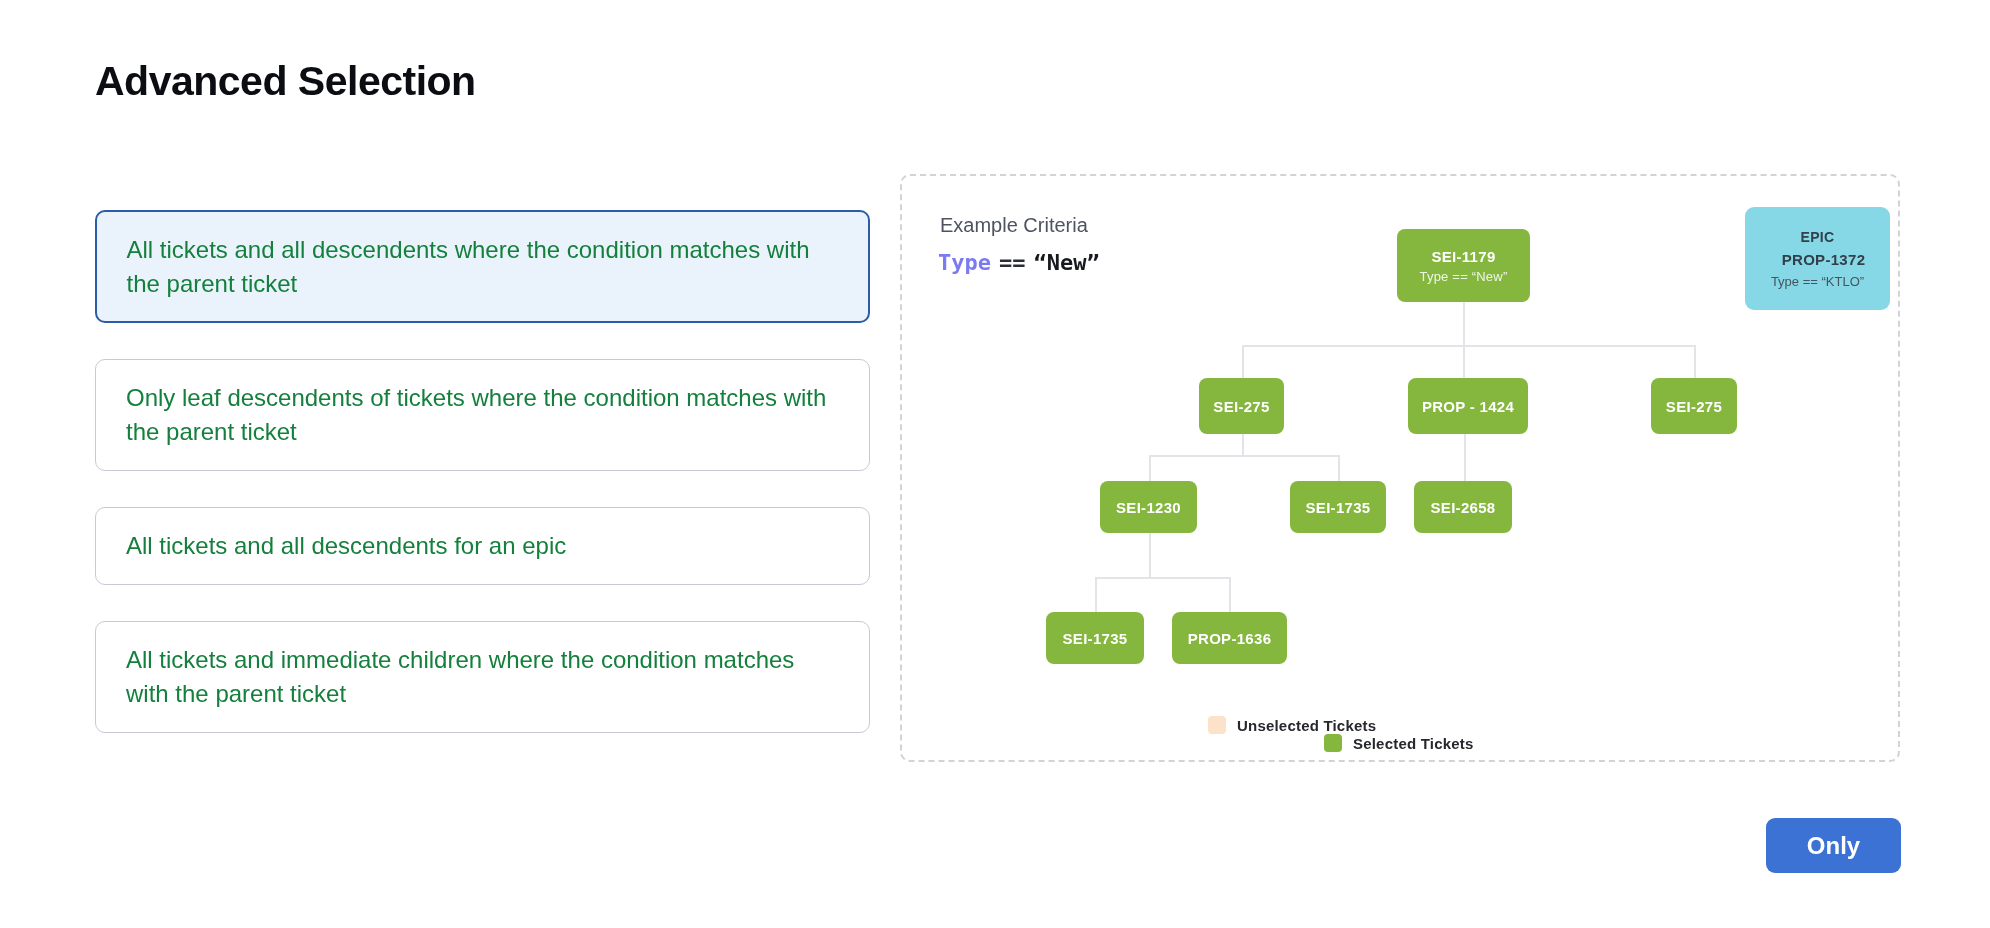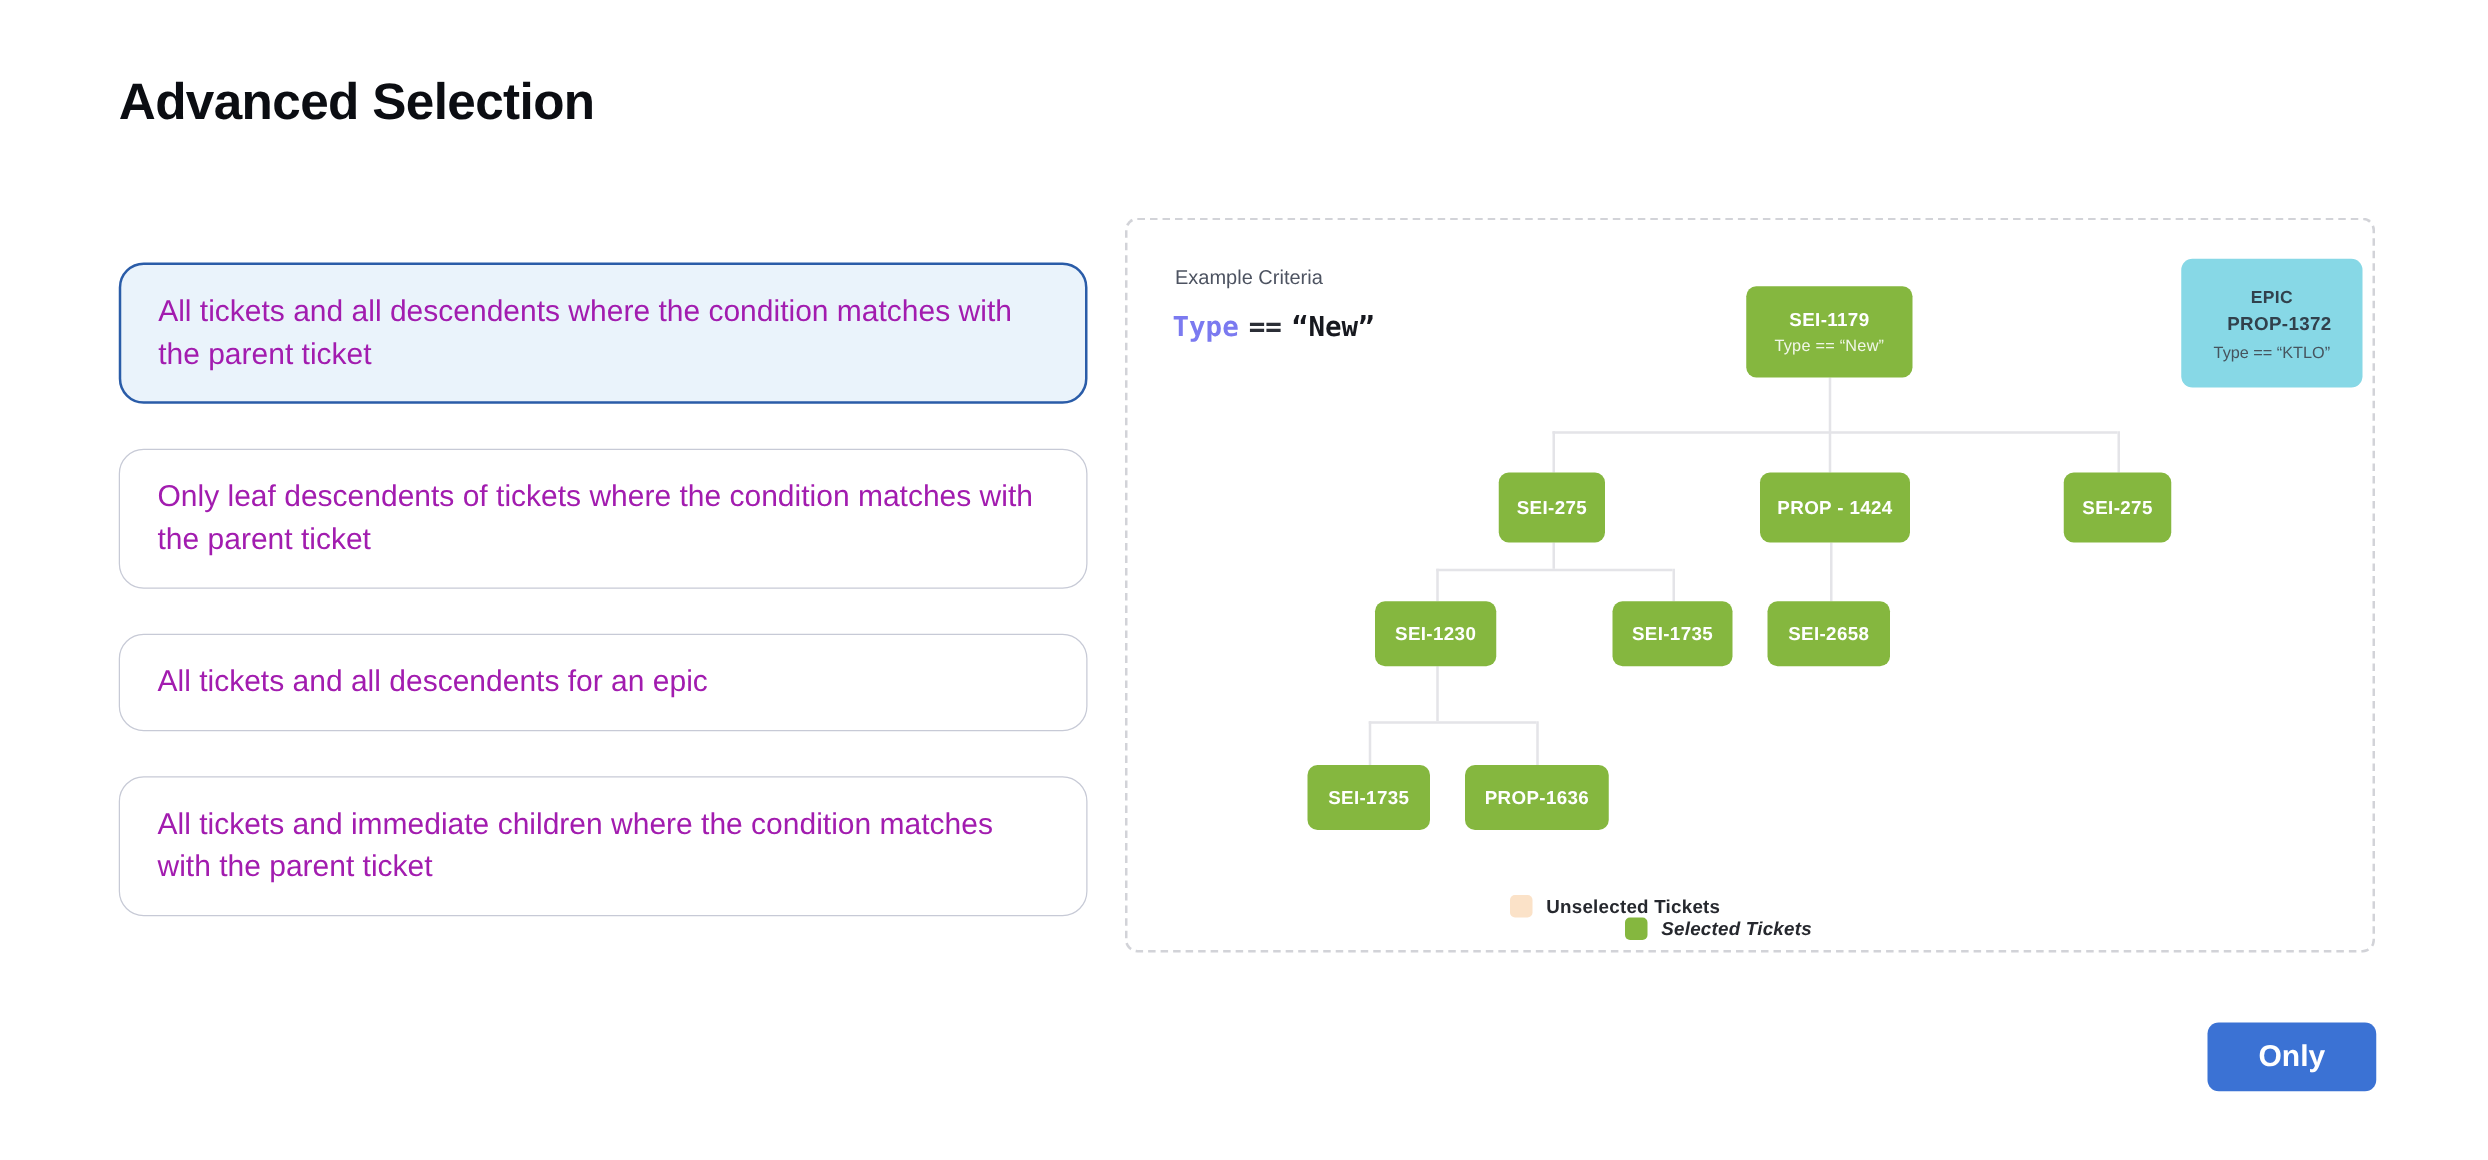--- a/index.html
+++ b/index.html
@@ -11,34 +11,34 @@
   .page-title {
     position:absolute; left:95px; top:58px;
     font-size:41px; font-weight:700; color:#0b0d12; letter-spacing:-0.5px;
   }
   
   .options {
     position:absolute; left:95px; top:210px; width:775px;
     display:flex; flex-direction:column; gap:36px;
   }
   .option-card {
-    border:1.5px solid #c7cad6; border-radius:20px; background:#ffffff;
-    padding:21px 30px; font-size:24px; line-height:34px; color:#a21caf;
+    border:1.5px solid #c7cad6; border-radius:10px; background:#ffffff;
+    padding:21px 30px; font-size:24px; line-height:34px; color:#15803d;
     font-weight:500; cursor:pointer;
   }
   .option-card.selected {
     border:2px solid #2a5ca8; background:#eaf3fb; padding:20.5px 29.5px;
   }
   
   .example-panel {
     position:absolute; left:900px; top:174px; width:1000px; height:588px;
     border:2px dashed #d2d3d8; border-radius:10px; background:#ffffff;
   }
   .example-heading {
-    position:absolute; left:38px; top:38px; font-size:16px; color:#4d5361; font-weight:500;
+    position:absolute; left:38px; top:38px; font-size:20px; color:#4d5361; font-weight:500;
   }
   .criteria {
     position:absolute; left:36px; top:74px;
     font-family:"DejaVu Sans Mono", monospace; font-size:22px; font-weight:700;
   }
   .criteria .field { color:#7b7af0; }
   .criteria .op { color:#2b2e36; padding:0 8px; }
   .criteria .val { color:#17191f; }
   
   .node {
@@ -63,21 +63,21 @@
     position:absolute; left:843px; top:31px; width:145px; height:103px;
     background:#87d8e6; border-radius:9px;
     display:flex; flex-direction:column; align-items:center; justify-content:center; gap:6px;
   }
   .epic-card .epic-type { font-size:14px; font-weight:700; color:#31414c; letter-spacing:0.3px; }
   .epic-card .epic-id   { font-size:15px; font-weight:700; color:#31414c; letter-spacing:0.3px;padding-left:12px; }
   .epic-card .epic-cond { font-size:13px; color:#46545e; }
   
   .legend { position:absolute; left:306px; top:540px; display:flex; align-items:flex-start;flex-direction:column; }
   .legend-item { display:flex; align-items:center; }
-  .legend-item + .legend-item { margin-left:92px;font-style:italic; }
+  .legend-item + .legend-item { margin-left:116px; }
   .legend-swatch { width:18px; height:18px; border-radius:4px; margin-right:11px; }
   .legend-label { font-size:15px; font-weight:700; color:#26282e; letter-spacing:0.2px; }
   
   .btn {
     position:absolute; top:818px; height:55px; border:none; border-radius:9px;
     font-family:"Liberation Sans", sans-serif; font-size:24px; font-weight:700; cursor:pointer;
   }
   .btn-cancel { left:1571px; width:165px; background:#ededf1; color:#676b77; }
   .btn-save   { left:1766px; width:135px; background:#3b72d4; color:#ffffff; }
 </style>

